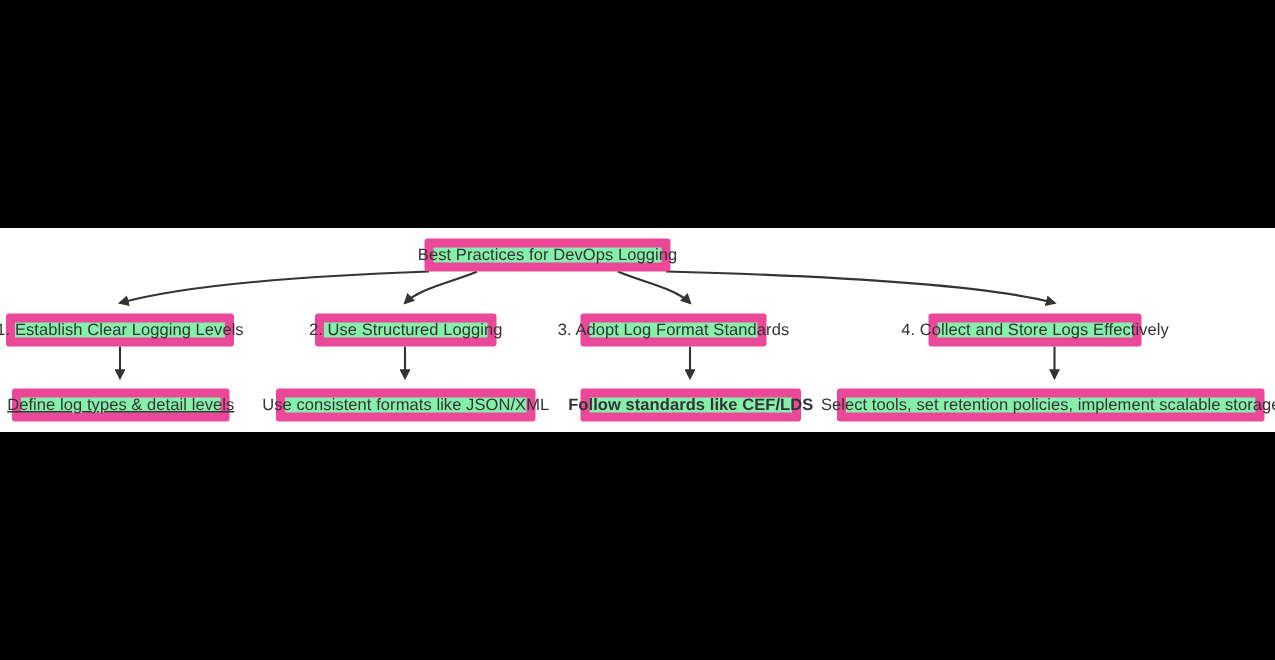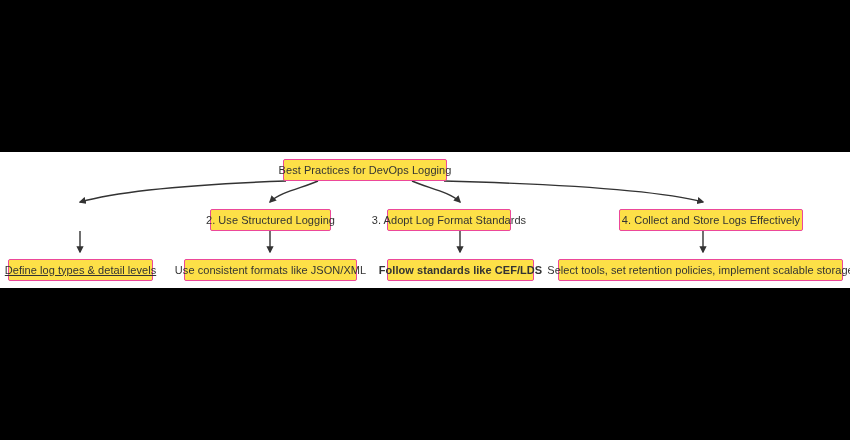--- a/index.html
+++ b/index.html
@@ -32,22 +32,22 @@
     position: absolute;
     left: 0;
     top: 0;
     width: 850px;
     height: 136px;
     pointer-events: none;
   }
   .node {
     position: absolute;
     box-sizing: border-box;
-    background: #fde047;
-    border: 1px solid #ec4899;
+    background: #86efac;
+    border: 6px solid #ec4899;
     border-radius: 2px;
     color: #333333;
     font-family: "Liberation Sans", sans-serif;
     font-size: 11px;
     line-height: 1;
     display: flex;
     align-items: center;
     justify-content: center;
     white-space: nowrap;
     letter-spacing: 0.05px;
@@ -80,26 +80,27 @@
       <path d="M 444,29 C 520,31 650,36 703,50" fill="none" stroke="#333333" stroke-width="1.4" marker-end="url(#arrow)"></path>
 
       <path d="M 80,79 L 80,100" fill="none" stroke="#333333" stroke-width="1.4" marker-end="url(#arrow)"></path>
       <path d="M 270,79 L 270,100" fill="none" stroke="#333333" stroke-width="1.4" marker-end="url(#arrow)"></path>
       <path d="M 460,79 L 460,100" fill="none" stroke="#333333" stroke-width="1.4" marker-end="url(#arrow)"></path>
       <path d="M 703,79 L 703,100" fill="none" stroke="#333333" stroke-width="1.4" marker-end="url(#arrow)"></path>
     </svg>
 
     <div class="node node-root" style="left:283px; width:164px;">Best Practices for DevOps Logging</div>
 
+    <div class="node node-lvl2" style="left:4px; width:152px;">1. Establish Clear Logging Levels</div>
 
     <div class="node node-lvl2" style="left:210px; width:121px;">2. Use Structured Logging</div>
 
     <div class="node node-lvl2" style="left:387px; width:124px;">3. Adopt Log Format Standards</div>
 
-    <div class="node node-lvl2" style="left:619px; width:184px;">4. Collect and Store Logs Effectively</div>
+    <div class="node node-lvl2" style="left:619px; width:142px;">4. Collect and Store Logs Effectively</div>
 
     <div class="node node-lvl3" style="left:8px; width:145px;text-decoration:underline;">Define log types &amp; detail levels</div>
 
     <div class="node node-lvl3" style="left:184px; width:173px;">Use consistent formats like JSON/XML</div>
 
     <div class="node node-lvl3" style="left:387px; width:147px;font-weight:bold;">Follow standards like CEF/LDS</div>
 
     <div class="node node-lvl3" style="left:558px; width:285px;">Select tools, set retention policies, implement scalable storage</div>
 
   </div>

